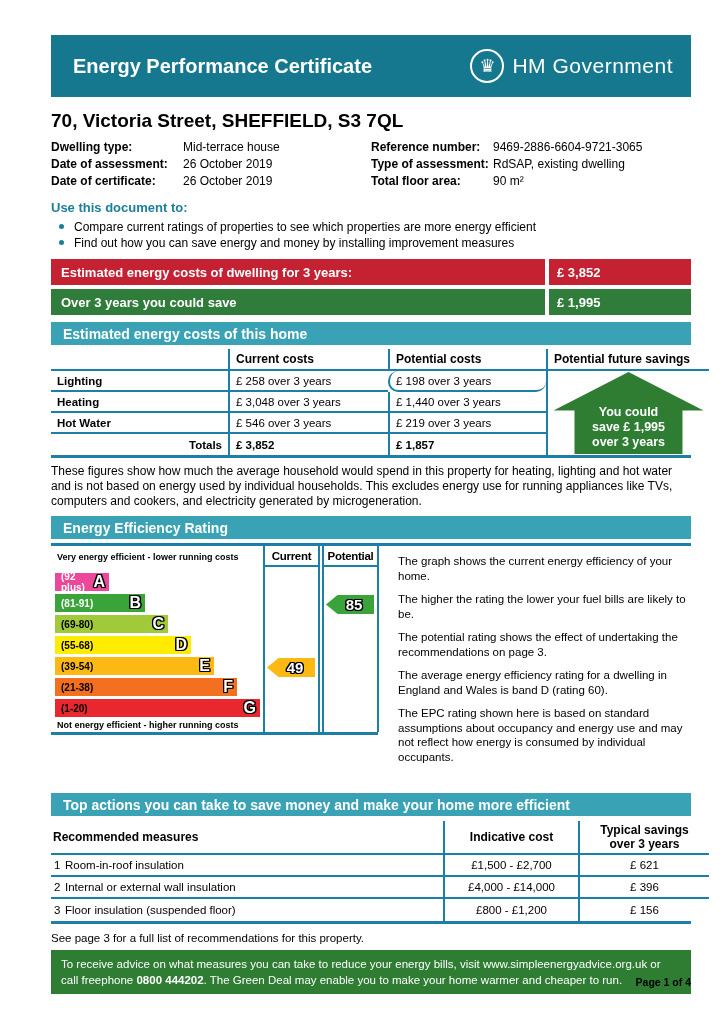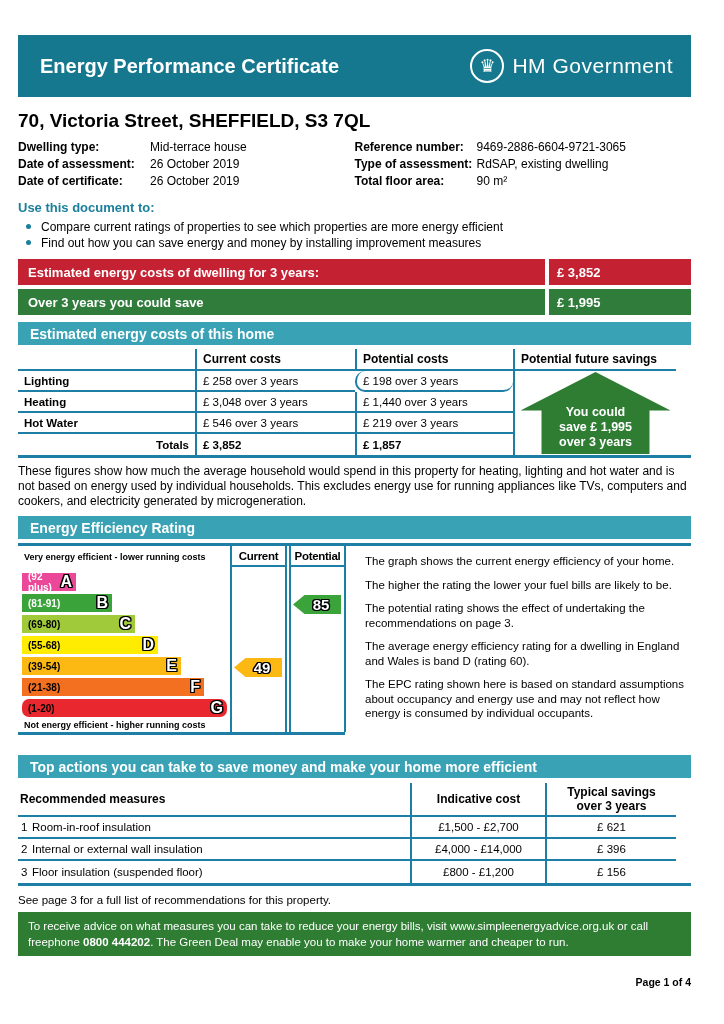--- a/index.html
+++ b/index.html
@@ -1,18 +1,18 @@
 <!DOCTYPE html>
 <html><head>
 <meta charset="utf-8">
 <style>
   * { margin:0; padding:0; box-sizing:border-box; }
   html,body { background:#ffffff; }
   body { font-family:"Liberation Sans", sans-serif; color:#000; }
-  .page { position:relative; width:724px; height:1024px; background:#fff; overflow:hidden; padding:35px 33px 0 18px; }
+  .page { position:relative; width:724px; height:1024px; background:#fff; overflow:hidden; padding:35px 33px 0 51px; }
 
   
   .hdr-banner { height:62px; display:flex; align-items:center; justify-content:space-between; padding:0 18px 0 22px; }
   .hdr-title { color:#fff; font-size:20px; font-weight:bold; }
   .hm-logo { display:flex; align-items:center; gap:8px; color:#fff; }
   .hm-crest { width:34px; height:34px; border:2px solid #fff; border-radius:50%; display:flex; align-items:center; justify-content:center; font-size:18px; color:#fff; }
   .hm-text { font-size:21px; letter-spacing:0.5px; font-weight:normal; }
 
   
   .address { margin-top:13px; font-size:19px; font-weight:bold; }
@@ -220,21 +220,21 @@
             <span class="band-letter">D</span>
           </div>
           <div class="band" style="width: 159px; background: rgb(252, 184, 19);">
             <span class="band-range" style="color: rgb(0, 0, 0);">(39-54)</span>
             <span class="band-letter">E</span>
           </div>
           <div class="band" style="width: 182px; background: rgb(243, 112, 33);">
             <span class="band-range" style="color: rgb(0, 0, 0);">(21-38)</span>
             <span class="band-letter">F</span>
           </div>
-          <div class="band" style="width: 205px; background: rgb(232, 40, 46); border-radius: 7px;">
+          <div class="band" style="width: 205px; background: rgb(232, 40, 46);">
             <span class="band-range" style="color: rgb(0, 0, 0);">(1-20)</span>
             <span class="band-letter">G</span>
           </div>
         </div>
         <div class="scale-caption">Not energy efficient - higher running costs</div>
       </div>
       <div class="rating-col">
         <div class="rating-col-head">Current</div>
         <div class="rating-arrow" style="background: rgb(252, 184, 19); top: 112px;">
           <span>49</span>

